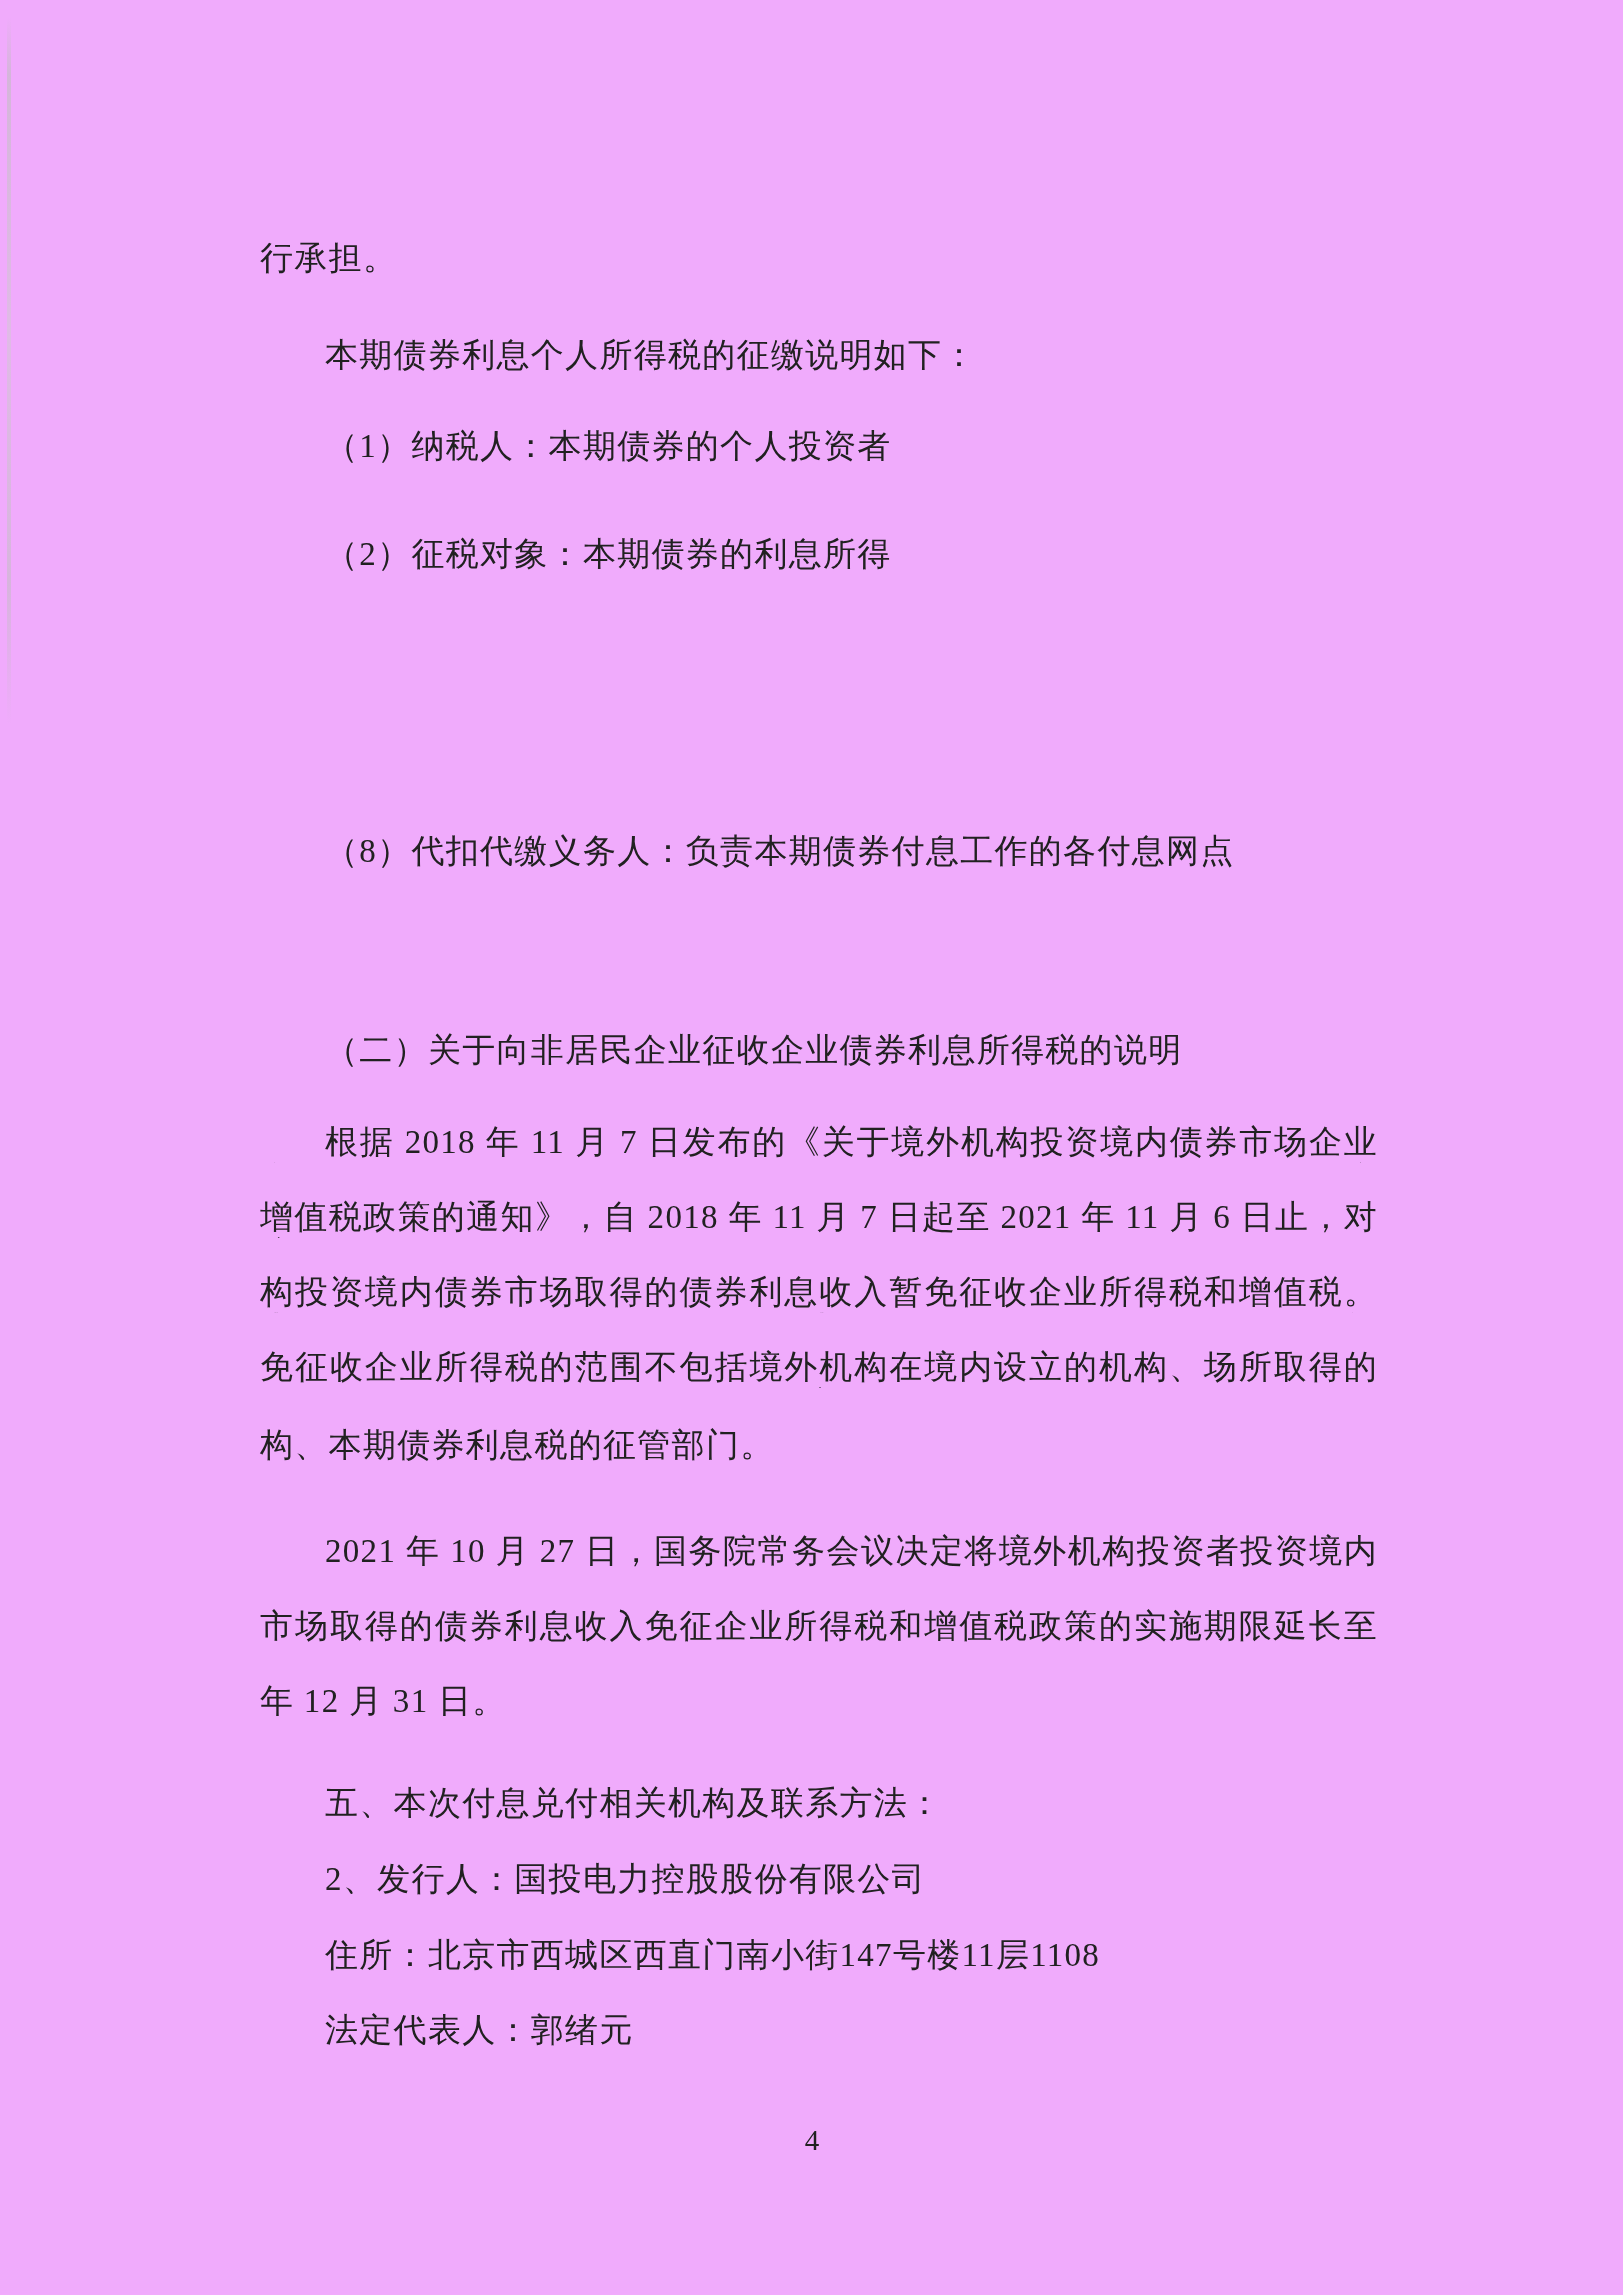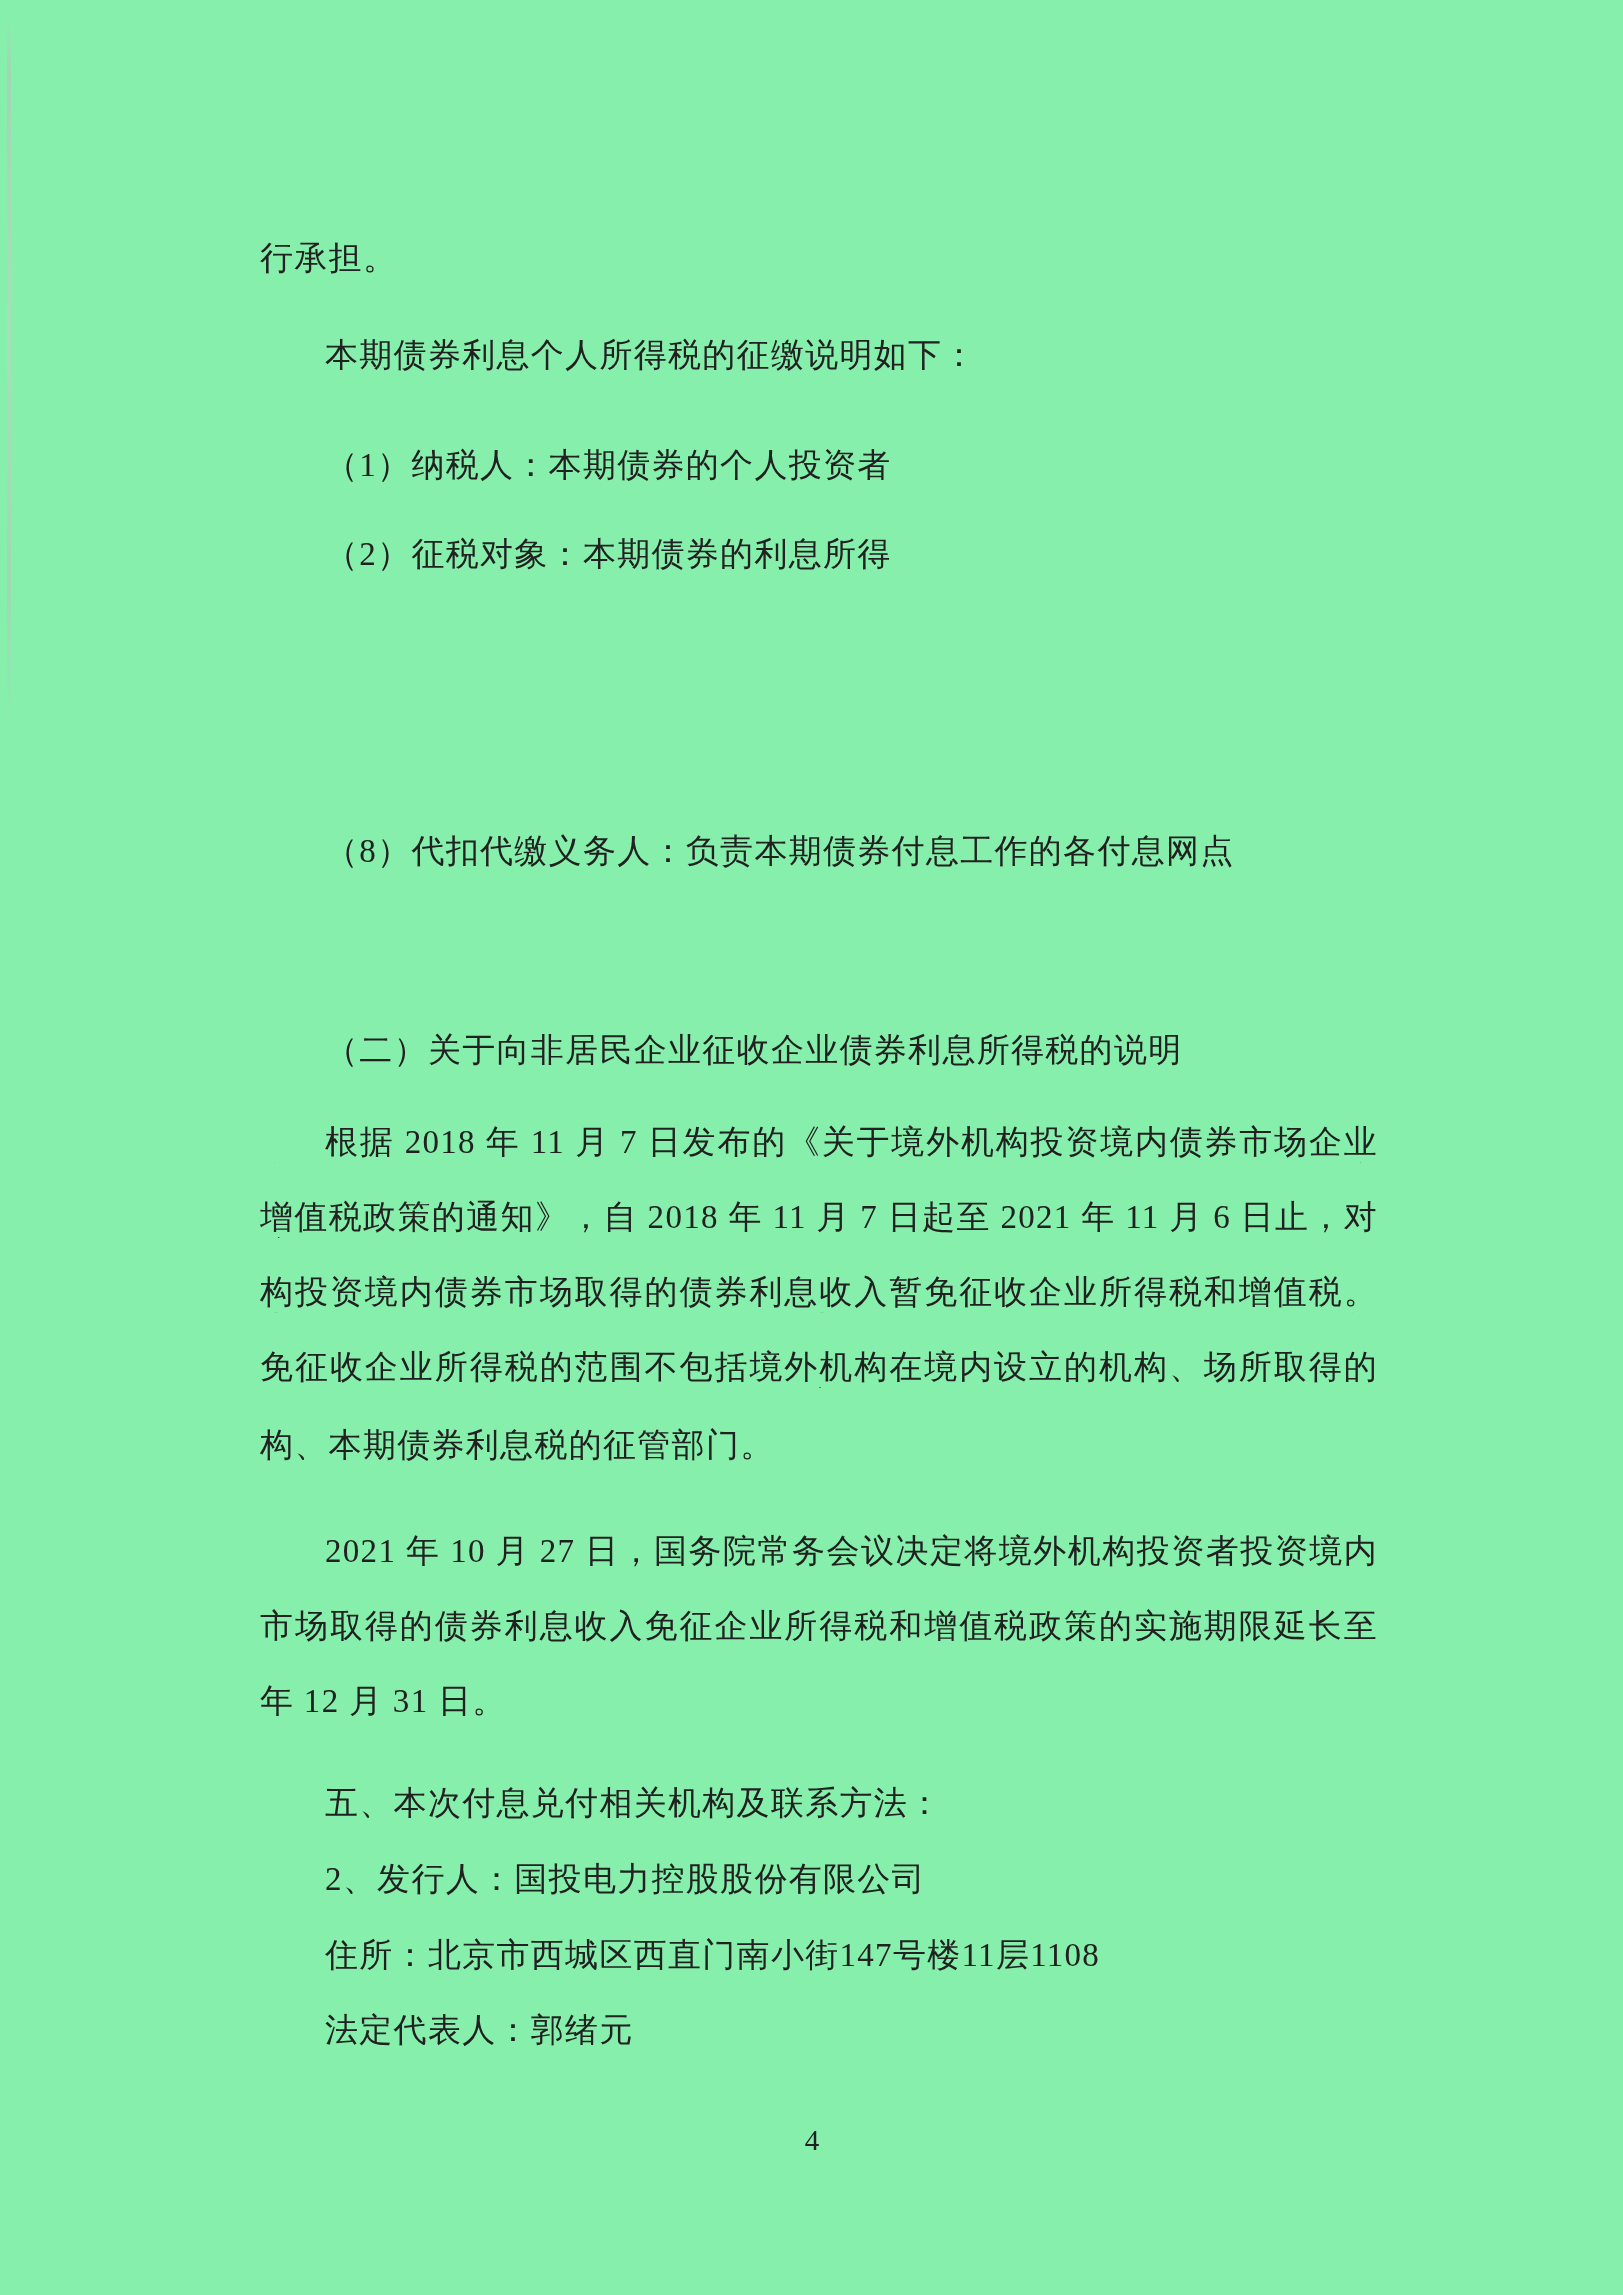--- a/index.html
+++ b/index.html
@@ -4,21 +4,21 @@
 <style>
   html, body {
     margin: 0;
     padding: 0;
     background: #ffffff;
   }
   .page {
     position: relative;
     width: 1624px;
     height: 2295px;
-    background: #86efac;
+    background: #f0abfc;
     font-family: "Liberation Serif", "DejaVu Serif", serif;
     color: #212121;
     overflow: hidden;
   }
   .line {
     position: absolute;
     left: 260px;
     width: 1118px;
     height: 39px;
     font-size: 33px;
@@ -66,21 +66,21 @@
 <body>
 
 <div class="page">
 
   <div class="scan-artifact"></div>
 
   <div class="line" style="top:240px">行承担。</div>
 
   <div class="line indent" style="top:337px">本期债券利息个人所得税的征缴说明如下：</div>
 
-  <div class="line indent" style="top:447px">（1）纳税人：本期债券的个人投资者</div>
+  <div class="line indent" style="top:428px">（1）纳税人：本期债券的个人投资者</div>
 
   <div class="line indent" style="top:536px">（2）征税对象：本期债券的利息所得</div>
 
 
 
   <div class="line indent" style="top:833px">（8）代扣代缴义务人：负责本期债券付息工作的各付息网点</div>
 
 
   <div class="line indent" style="top:1032px">（二）关于向非居民企业征收企业债券利息所得税的说明</div>
 

